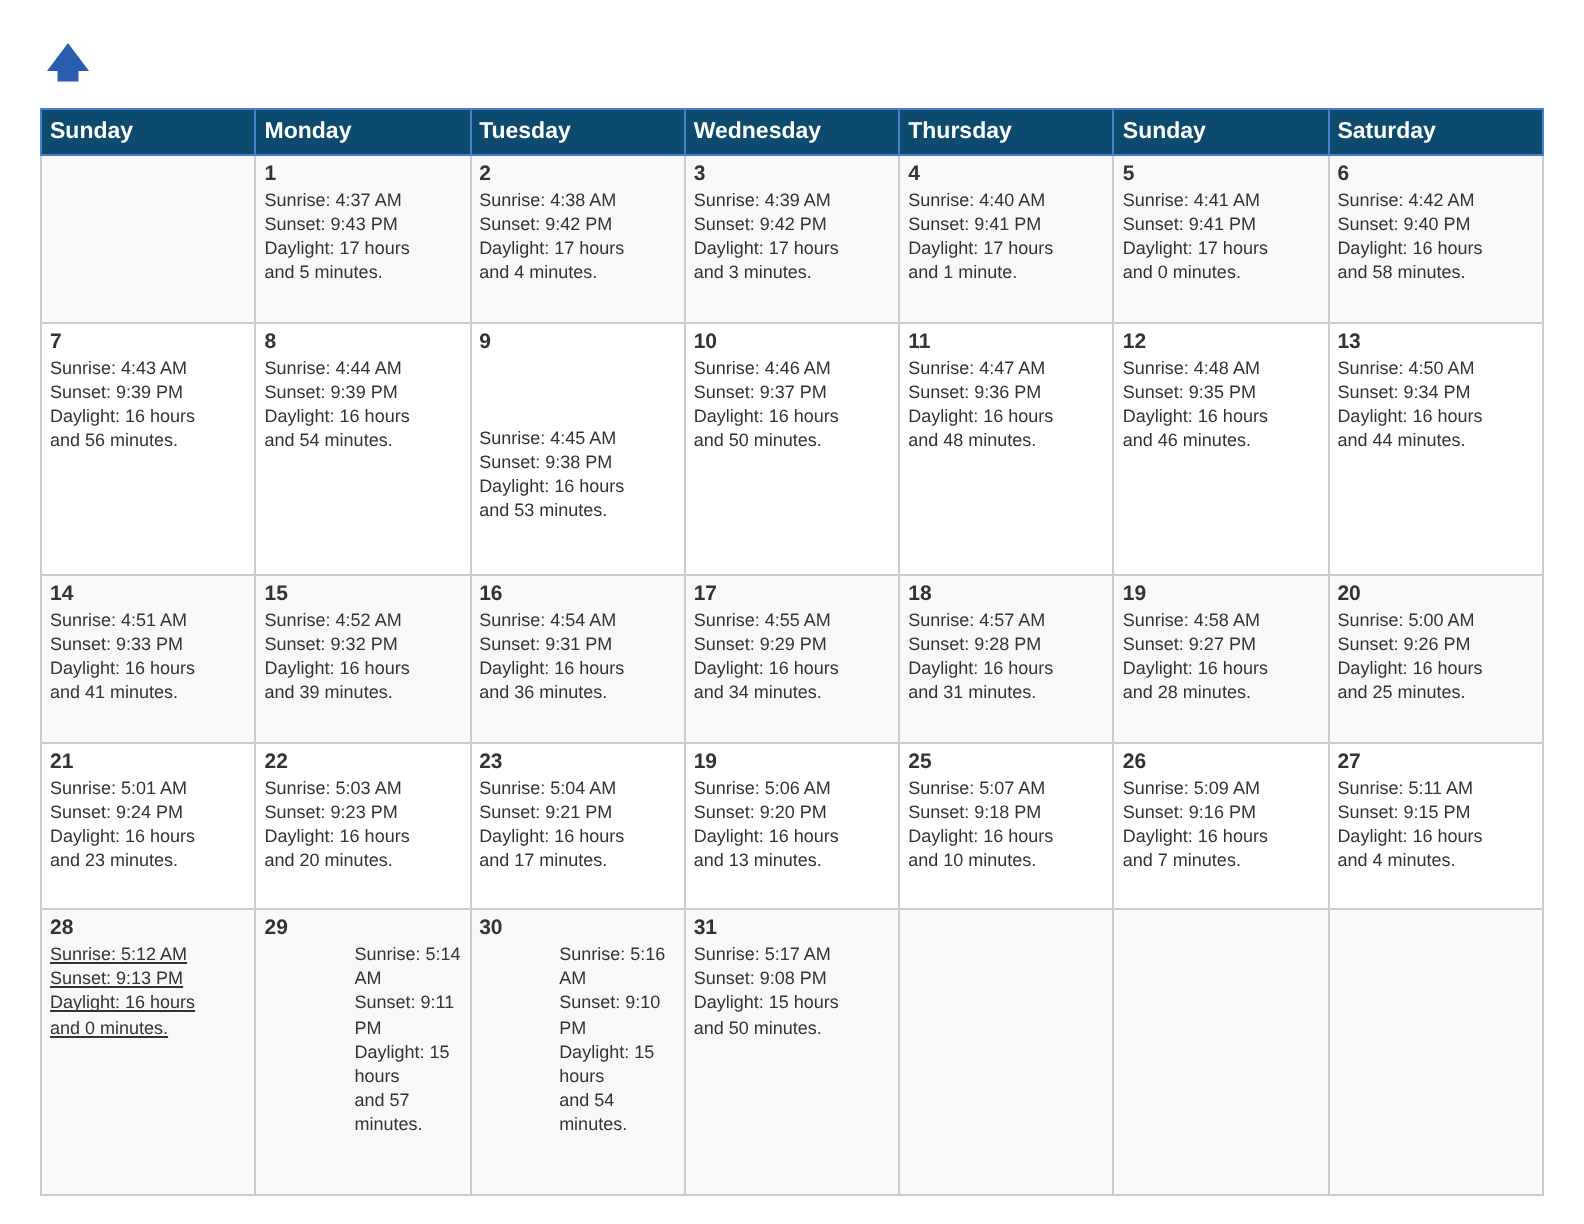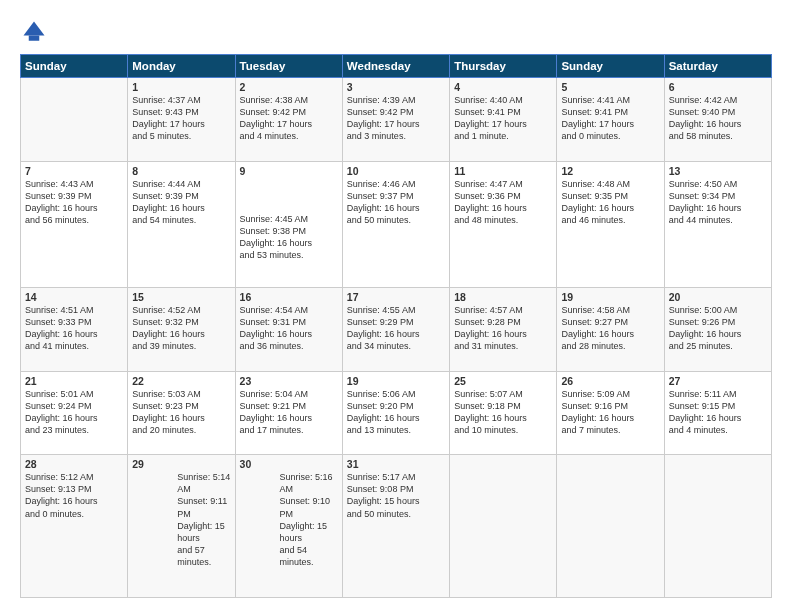--- a/index.html
+++ b/index.html
@@ -330,21 +330,21 @@
             <span class="day-num">27</span>
             <div class="cell-text" style="white-space: pre-line;">Sunrise: 5:11 AM
 Sunset: 9:15 PM
 Daylight: 16 hours
 and 4 minutes.</div>
           </td>
         </tr>
         <tr>
           <td>
             <span class="day-num">28</span>
-            <div class="cell-text" style="white-space: pre-line;">Sunrise: 5:12 AM
+            <div class="cell-text" style="white-space: pre-line; text-decoration: underline;">Sunrise: 5:12 AM
 Sunset: 9:13 PM
 Daylight: 16 hours
 and 0 minutes.</div>
           </td>
           <td>
             <span class="day-num">29</span>
             <div class="cell-text" style="white-space: pre-line; margin-left: 45px;">Sunrise: 5:14 AM
 Sunset: 9:11 PM
 Daylight: 15 hours
 and 57 minutes.</div>

